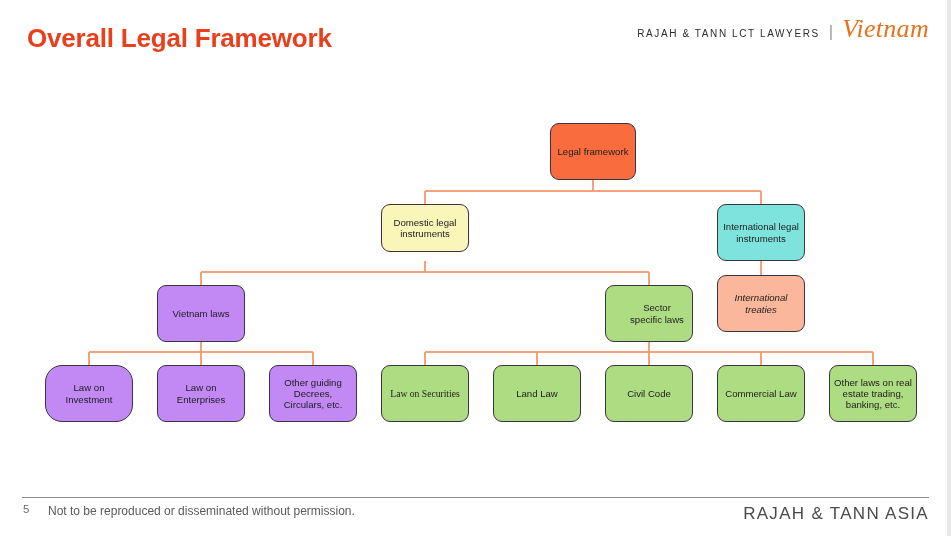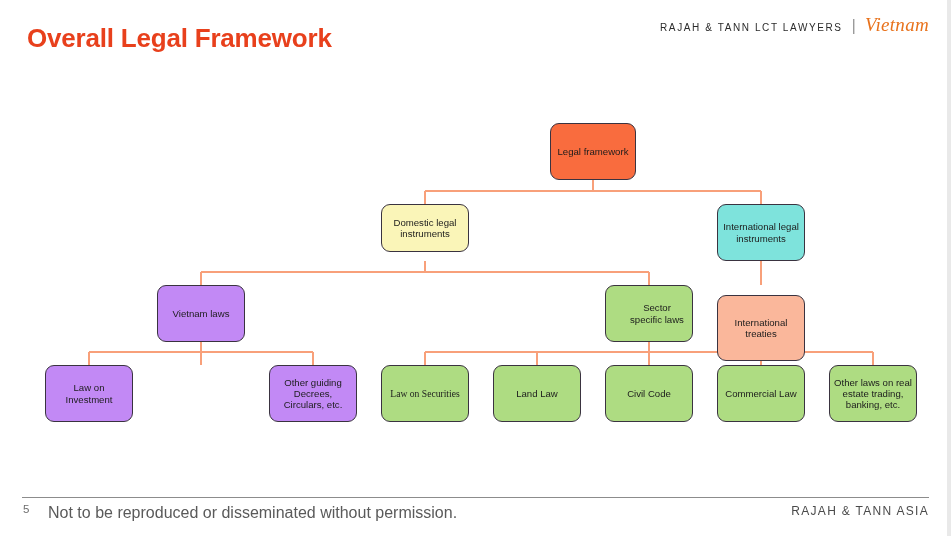--- a/index.html
+++ b/index.html
@@ -21,21 +21,21 @@
     display:flex;align-items:baseline;white-space:nowrap;
   }
   #brand .bmain{
     font-size:10px;color:#2b2b2b;letter-spacing:1.6px;
     font-family:"Liberation Sans", sans-serif;
   }
   #brand .bsep{
     font-size:17px;color:#9a9a9a;margin:0 9px 0 9px;font-weight:300;
   }
   #brand .bcountry{
-    font-size:19px;color:#E8721C;font-style:italic;
+    font-size:26px;color:#E8721C;font-style:italic;
     font-family:"Liberation Serif", serif;letter-spacing:0.3px;
   }
 
   
   #diagram{position:absolute;left:0;top:0;width:951px;height:480px;}
   #wires{position:absolute;left:0;top:0;width:951px;height:480px;}
 
   .node{
     position:absolute;box-sizing:border-box;
     border:1.3px solid #3a3340;border-radius:9px;
@@ -52,25 +52,25 @@
   .n-peach {background:#FAB79B;}
 
   
   #footer-rule{
     position:absolute;left:22px;top:497px;width:907px;height:1px;background:#8c8c8c;
   }
   #footer-page{
     position:absolute;left:23px;top:503px;font-size:11.5px;color:#6e6e6e;
   }
   #footer-note{
-    position:absolute;left:48px;top:504px;font-size:16px;color:#5a5a5a;
+    position:absolute;left:48px;top:504px;font-size:12px;color:#5a5a5a;
   }
   #footer-brand{
     position:absolute;right:22px;top:504px;
-    font-size:12px;color:#4a4a4a;letter-spacing:1.3px;white-space:nowrap;
+    font-size:17px;color:#4a4a4a;letter-spacing:1.3px;white-space:nowrap;
   }
   #edge-right{
     position:absolute;right:0;top:0;width:4px;height:536px;background:#e9e9e9;
   }
 </style>
 </head>
 <body>
 
 <div id="slide">
 
@@ -115,23 +115,24 @@
       </g>
     </svg>
 
     <div class="node n-orange" style="left:550px;top:123px;width:86px;height:57px;">Legal framework</div>
 
     <div class="node n-yellow" style="left:381px;top:204px;width:88px;height:48px;">Domestic legal instruments</div>
     <div class="node n-cyan" style="left:717px;top:204px;width:88px;height:57px;">International legal instruments</div>
 
     <div class="node n-purple" style="left:157px;top:285px;width:88px;height:57px;">Vietnam laws</div>
     <div class="node n-green" style="left:605px;top:285px;width:88px;height:57px;padding-left:20px;">Sector specific laws</div>
-    <div class="node n-peach" style="left:717px;top:295px;width:88px;height:66px;">International treaties</div>
+    <div class="node n-peach" style="left:717px;top:275px;width:88px;height:57px;font-style:italic;">International treaties</div>
 
-    <div class="node n-purple" style="left:45px;top:365px;width:88px;height:57px;">Law on Investment</div>
+    <div class="node n-purple" style="left:45px;top:365px;width:88px;height:57px;border-radius:17px;">Law on Investment</div>
+    <div class="node n-purple" style="left:157px;top:365px;width:88px;height:57px;">Law on Enterprises</div>
     <div class="node n-purple" style="left:269px;top:365px;width:88px;height:57px;">Other guiding Decrees, Circulars, etc.</div>
     <div class="node n-green" style="left:381px;top:365px;width:88px;height:57px;font-family:Liberation Serif, serif;">Law on Securities</div>
     <div class="node n-green" style="left:605px;top:365px;width:88px;height:57px;">Civil Code</div>
     <div class="node n-green" style="left:493px;top:365px;width:88px;height:57px;">Land Law</div>
     <div class="node n-green" style="left:717px;top:365px;width:88px;height:57px;">Commercial Law</div>
     <div class="node n-green" style="left:829px;top:365px;width:88px;height:57px;">Other laws on real estate trading, banking, etc.</div>
   </div>
 
   <div id="footer-rule"></div>
   <div id="footer-page">5</div>

